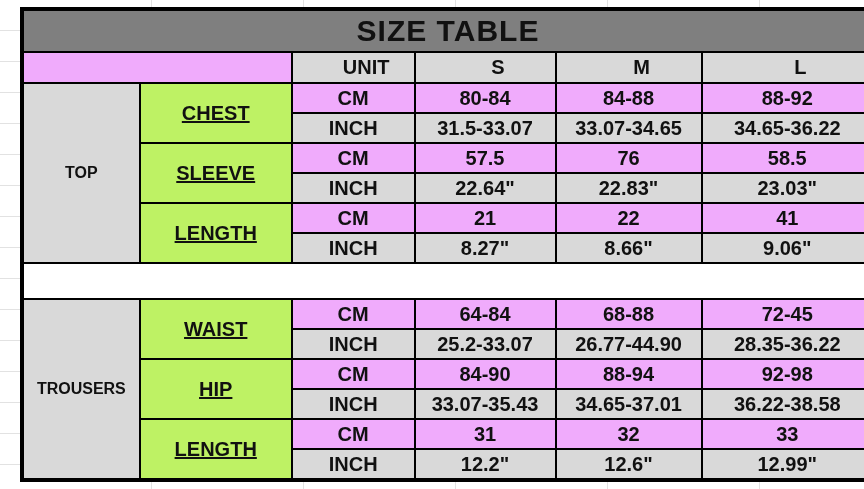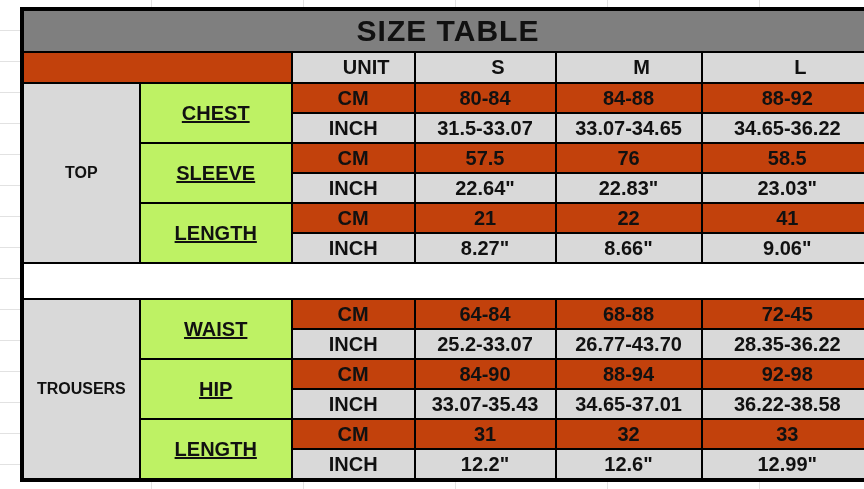--- a/index.html
+++ b/index.html
@@ -35,21 +35,21 @@
   }
   tr.title-row td{
     height:40px;
     background:var(--title-bg,#7f7f7f);
     font-size:30px;
     letter-spacing:1px;
   }
   tr.header-row td{height:29px;padding-left:28px;}
   tr.data-row td{height:28px;}
   td.shaded{background:var(--shaded-bg,#d9d9d9);}
-  td.white{background:#c2410c;}
+  td.white{background:#f0abfc;}
   tr.spacer-row td{height:34px;background:#ffffff;}
   td.section-cell{background:var(--shaded-bg,#d9d9d9);font-size:16px;}
   td.part-cell{background:#bef264;text-decoration:underline;}
 </style>
 </head>
 <body>
 
 <div class="page">
   <table class="size-table">
     <colgroup>
@@ -125,21 +125,21 @@
       <td class="section-cell" rowspan="6">TROUSERS</td>
       <td class="part-cell" rowspan="2">WAIST</td>
       <td class="white">CM</td>
       <td class="white">64-84</td>
       <td class="white">68-88</td>
       <td class="white">72-45</td>
     </tr>
     <tr class="data-row">
       <td class="shaded">INCH</td>
       <td class="shaded">25.2-33.07</td>
-      <td class="shaded">26.77-43.70</td>
+      <td class="shaded">26.77-44.90</td>
       <td class="shaded">28.35-36.22</td>
     </tr>
 
     <tr class="data-row">
       <td class="part-cell" rowspan="2">HIP</td>
       <td class="white">CM</td>
       <td class="white">84-90</td>
       <td class="white">88-94</td>
       <td class="white">92-98</td>
     </tr>

